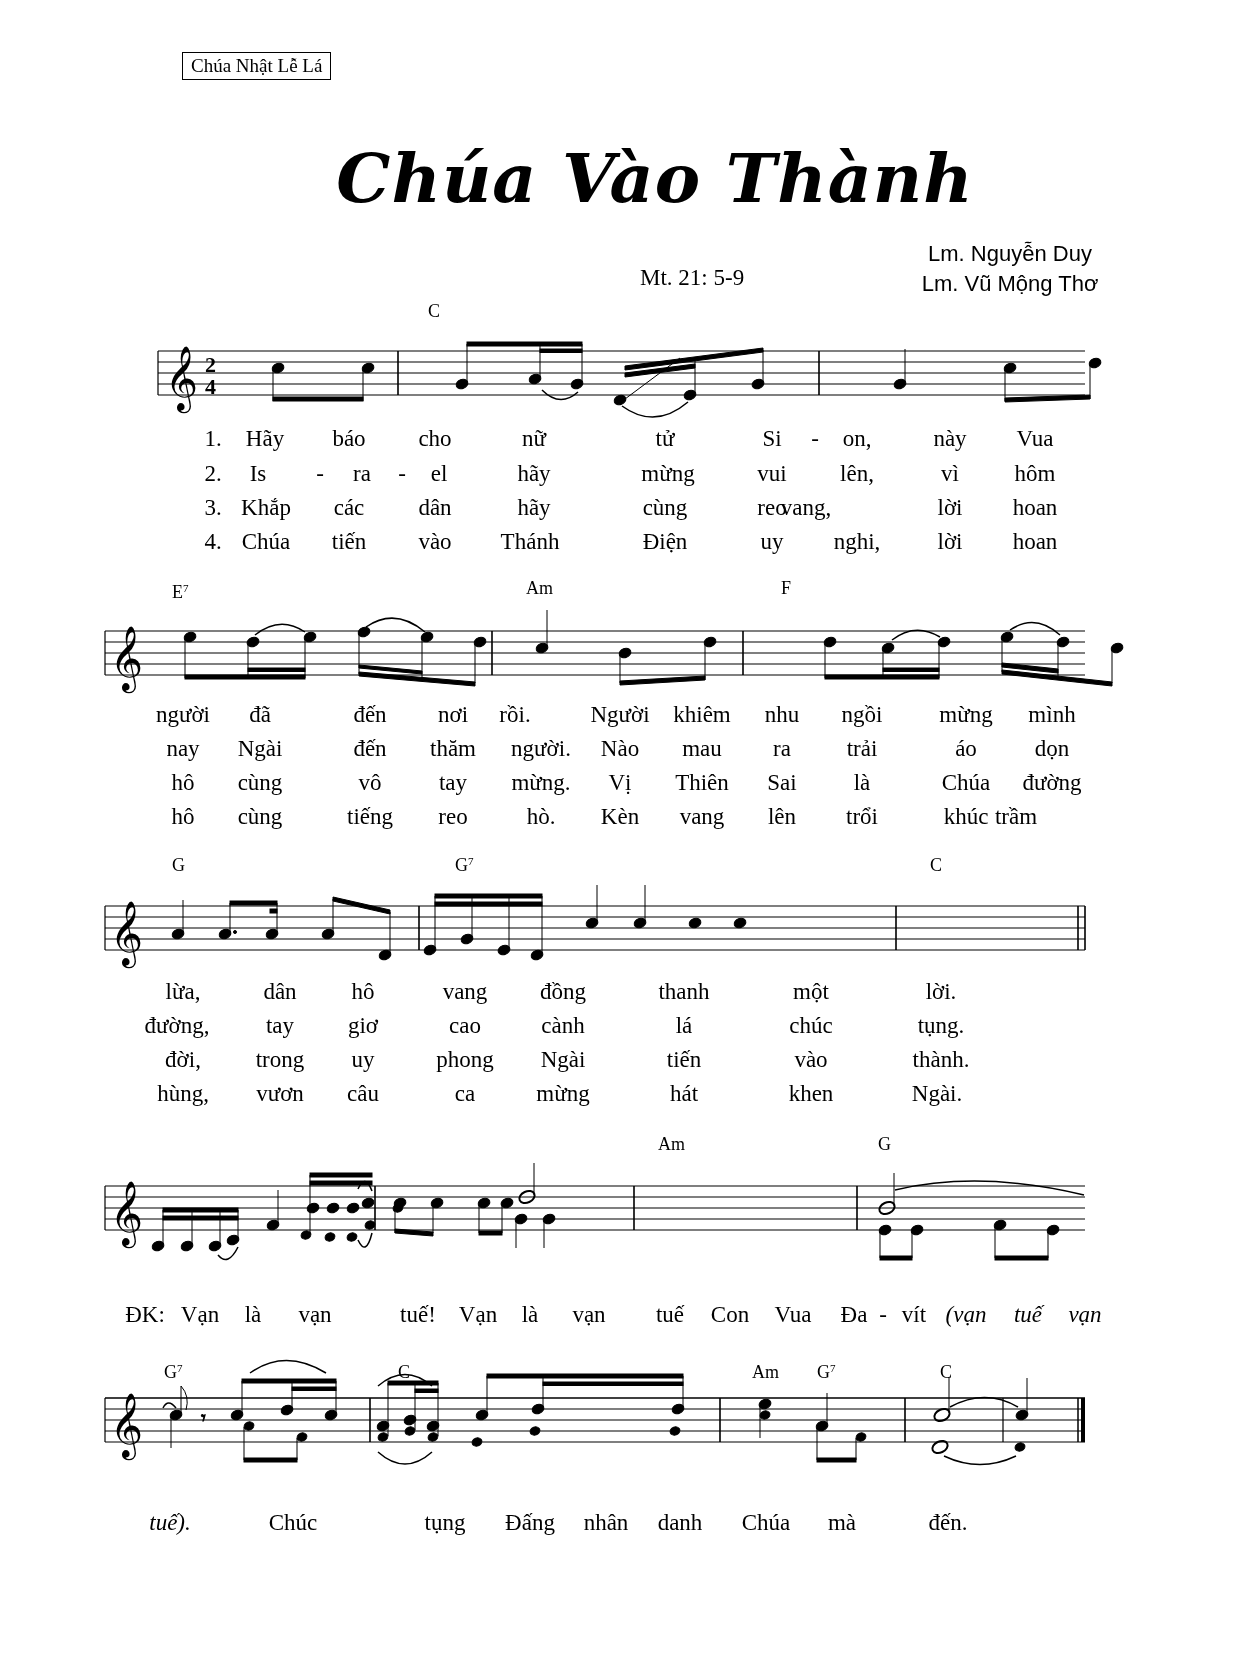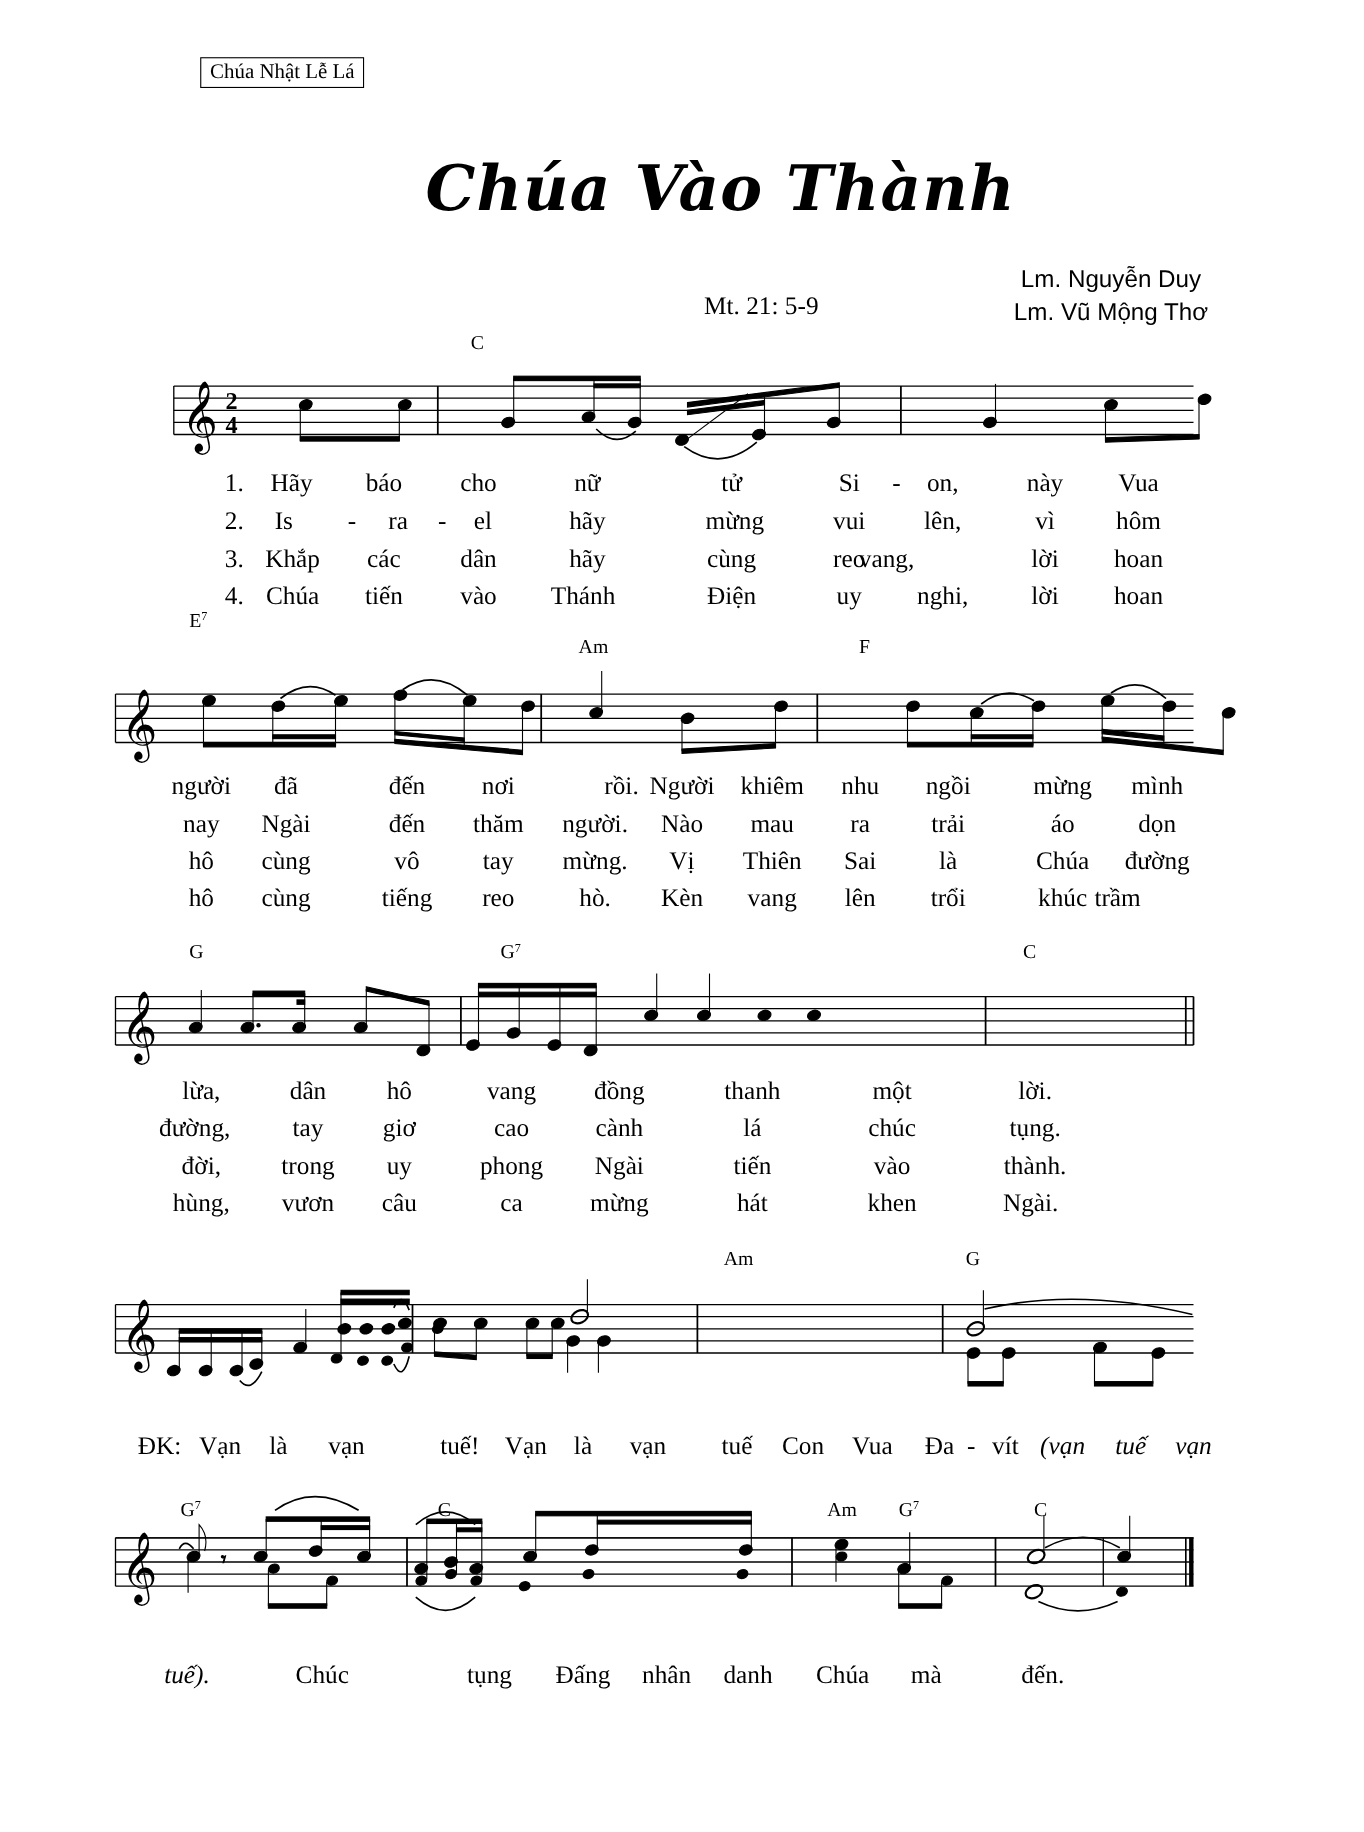--- a/index.html
+++ b/index.html
@@ -1,19 +1,19 @@
 <!DOCTYPE html>
 <html><head>
 <meta charset="utf-8">
 <style>
   html, body { margin: 0; padding: 0; background: #ffffff; }
   body { width: 1240px; height: 1665px; position: relative; overflow: hidden; font-family: "Liberation Serif", serif; color: #000; }
   .abs { position: absolute; }
   .tag-box { left: 182px; top: 52px; border: 1.5px solid #000; padding: 2px 8px; font-size: 19px; line-height: 22px; white-space: nowrap; }
-  .title { left: 0; width: 1240px; top: 138px; text-align: center; font-family: "DejaVu Serif", serif; font-style: italic; font-weight: bold; font-size: 57px; letter-spacing: 1px; padding-left: 70px; box-sizing: border-box; }
+  .title { left: 0; width: 1240px; top: 138px; text-align: center; font-family: "DejaVu Serif", serif; font-style: italic; font-weight: bold; font-size: 68px; letter-spacing: 1px; padding-left: 70px; box-sizing: border-box; }
   .ref { left: 640px; top: 265px; font-size: 23px; }
   .author { left: 880px; width: 260px; text-align: center; font-family: "Liberation Sans", sans-serif; font-size: 22px; line-height: 32px; }
   .chord { font-size: 18px; white-space: nowrap; }
   .chord sup { font-size: 11px; vertical-align: 6px; }
   .lyric-row { position: absolute; left: 0; width: 1240px; height: 30px; font-size: 23px; }
   .lyric-row span { position: absolute; transform: translateX(-50%); white-space: nowrap; }
   .it { font-style: italic; }
   svg.staff { position: absolute; left: 0; overflow: visible; }
 </style>
 </head>
@@ -120,21 +120,21 @@
     <span style="left:349px">tiến</span>
     <span style="left:435px">vào</span>
     <span style="left:530px">Thánh</span>
     <span style="left:665px">Điện</span>
     <span style="left:772px">uy</span>
     <span style="left:857px">nghi,</span>
     <span style="left:950px">lời</span>
     <span style="left:1035px">hoan</span>
 </div>
 
-<div class="abs chord" style="left:172px;top:554px"><span>E</span><sup>7</sup></div>
+<div class="abs chord" style="left:172px;top:582px"><span>E</span><sup>7</sup></div>
 <div class="abs chord" style="left:526px;top:578px"><span>Am</span></div>
 <div class="abs chord" style="left:781px;top:578px"><span>F</span></div>
 <svg class="staff" style="top:610px" width="1240" height="100">
   <g stroke="#000" stroke-width="1.2">
     <line x1="105" y1="21" x2="1085" y2="21"></line>
       <line x1="105" y1="32" x2="1085" y2="32"></line>
       <line x1="105" y1="43" x2="1085" y2="43"></line>
       <line x1="105" y1="54" x2="1085" y2="54"></line>
       <line x1="105" y1="65" x2="1085" y2="65"></line>
     <line x1="105" y1="21" x2="105" y2="65"></line>
@@ -188,21 +188,21 @@
       <path d="M366 17 Q 395 -3 425 22"></path>
       <path d="M892 30 Q 915 12 940 27"></path>
       <path d="M1010 20 Q 1035 3 1060 25"></path>
   </g>
 </svg>
 <div class="lyric-row" style="top:702px">
   <span style="left:183px">người</span>
     <span style="left:260px">đã</span>
     <span style="left:370px">đến</span>
     <span style="left:453px">nơi</span>
-    <span style="left:565px">rồi.</span>
+    <span style="left:515px">rồi.</span>
     <span style="left:620px">Người</span>
     <span style="left:702px">khiêm</span>
     <span style="left:782px">nhu</span>
     <span style="left:862px">ngồi</span>
     <span style="left:966px">mừng</span>
     <span style="left:1052px">mình</span>
 </div>
 <div class="lyric-row" style="top:736px">
   <span style="left:183px">nay</span>
     <span style="left:260px">Ngài</span>

